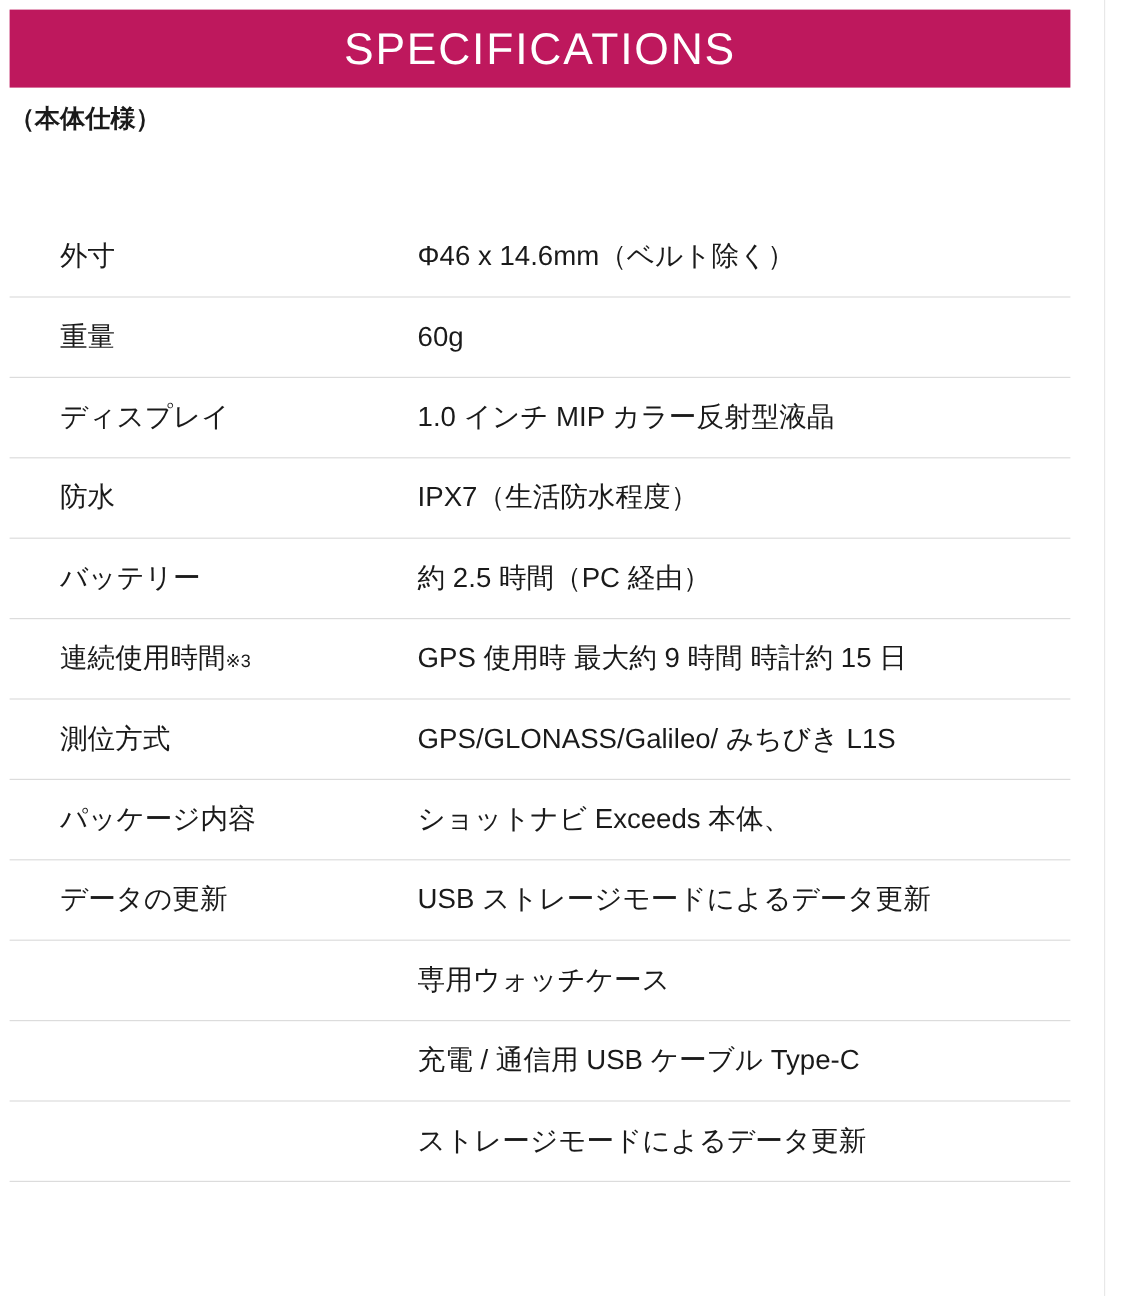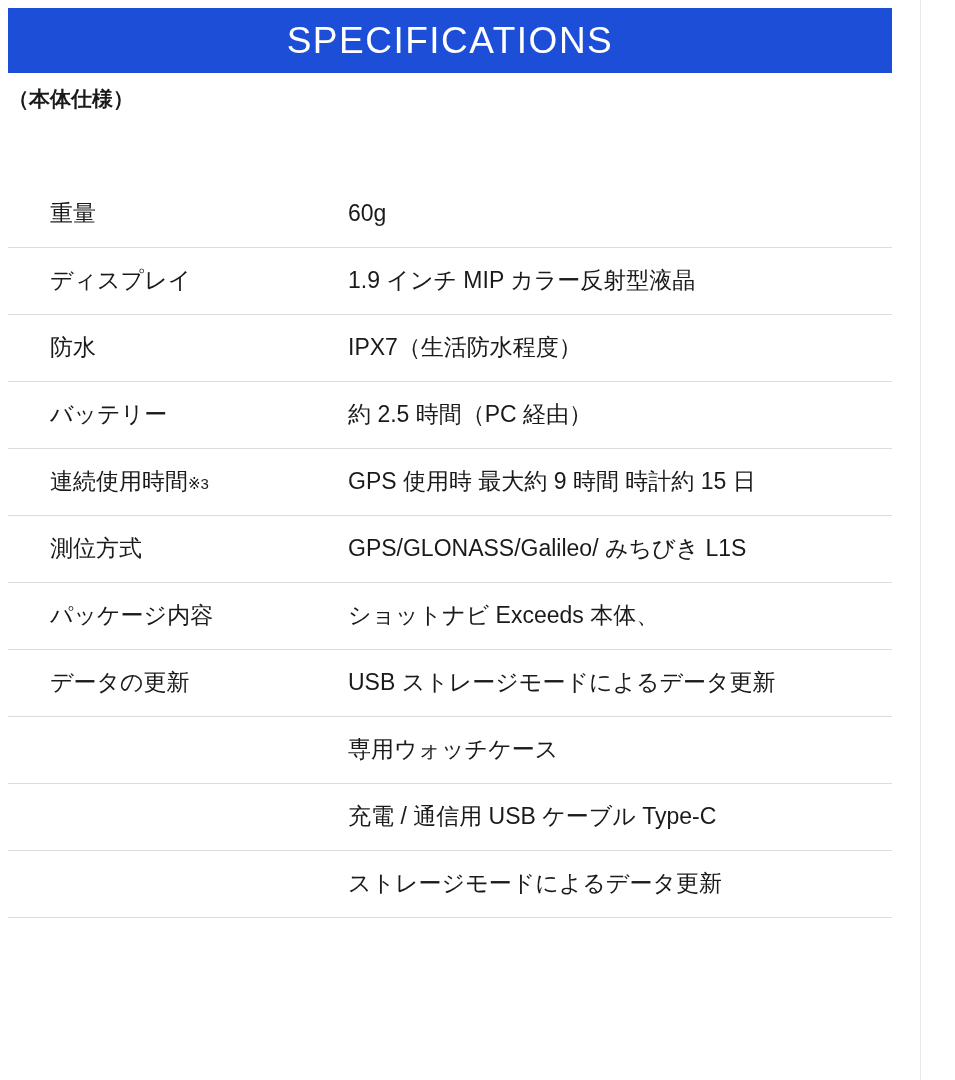--- a/index.html
+++ b/index.html
@@ -31,21 +31,21 @@
     height: 1080px;
     background: #ffffff;
     border-left: 1px solid #e8e8e8;
   }
   .spec-header {
     position: absolute;
     left: 8px;
     top: 8px;
     width: 884px;
     height: 65px;
-    background: #1d4ed8;
+    background: #be185d;
     display: flex;
     align-items: center;
     justify-content: center;
   }
   .spec-header-title {
     color: #ffffff;
     font-size: 37px;
     letter-spacing: 1.5px;
     font-weight: 400;
     line-height: 1;
@@ -102,26 +102,30 @@
 
   <div class="spec-header">
     <div class="spec-header-title">SPECIFICATIONS</div>
   </div>
 
   <div class="spec-subtitle">（本体仕様）</div>
 
   <table class="spec-table">
     <tbody>
       <tr>
+        <td class="label-cell"><span>外寸</span><span class="sup-note"></span></td>
+        <td class="value-cell"><span>Φ46 x 14.6mm（ベルト除く）</span></td>
+      </tr>
+      <tr>
         <td class="label-cell"><span>重量</span><span class="sup-note"></span></td>
         <td class="value-cell"><span>60g</span></td>
       </tr>
       <tr>
         <td class="label-cell"><span>ディスプレイ</span><span class="sup-note"></span></td>
-        <td class="value-cell"><span>1.9 インチ MIP カラー反射型液晶</span></td>
+        <td class="value-cell"><span>1.0 インチ MIP カラー反射型液晶</span></td>
       </tr>
       <tr>
         <td class="label-cell"><span>防水</span><span class="sup-note"></span></td>
         <td class="value-cell"><span>IPX7（生活防水程度）</span></td>
       </tr>
       <tr>
         <td class="label-cell"><span>バッテリー</span><span class="sup-note"></span></td>
         <td class="value-cell"><span>約 2.5 時間（PC 経由）</span></td>
       </tr>
       <tr>

